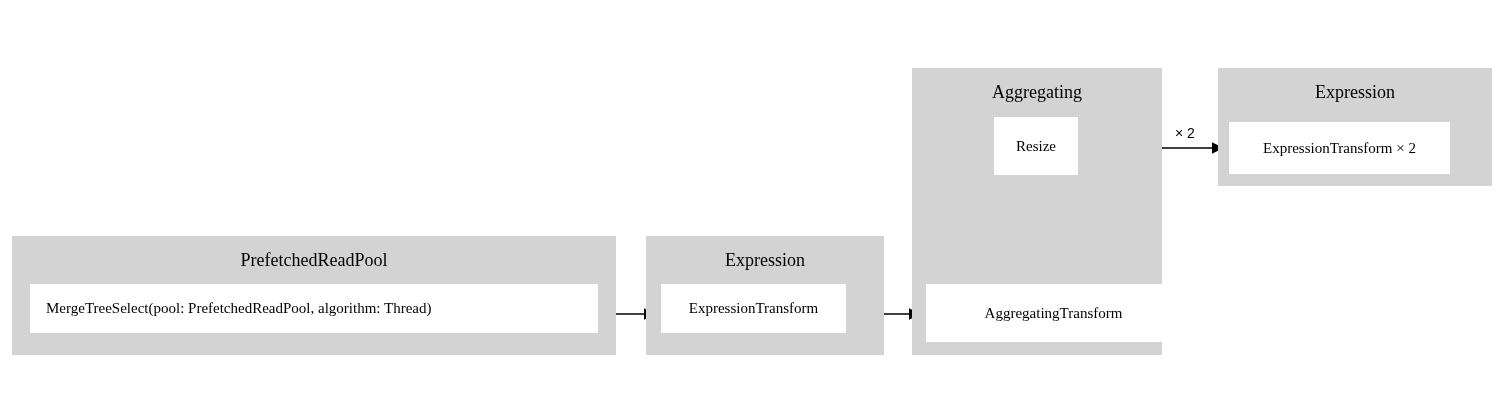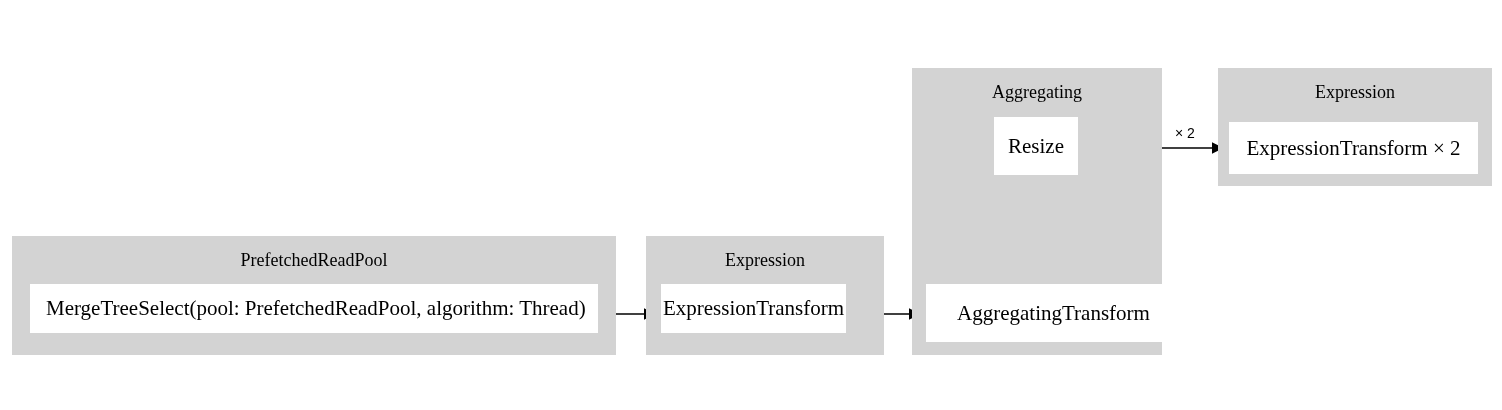--- a/index.html
+++ b/index.html
@@ -31,21 +31,21 @@
     white-space: nowrap;
   }
   .node {
     position: absolute;
     background: #ffffff;
     box-sizing: border-box;
     display: flex;
     align-items: center;
     justify-content: center;
     color: #000000;
-    font-size: 21px;
+    font-size: 15px;
     white-space: nowrap;
   }
   .node.left-align {
     justify-content: flex-start;
     padding-left: 16px;
   }
   .edge-label {
     position: absolute;
     font-size: 14px;
     color: #000000;
@@ -111,19 +111,19 @@
   <div class="node" style="left:994px; top:117px; width:84px; height:58px;">
     <span>Resize</span>
   </div>
   <div class="node" style="left:926px; top:284px; width:255px; height:58px;">
     <span>AggregatingTransform</span>
   </div>
 
   <div class="cluster" style="left:1218px; top:68px; width:274px; height:118px;">
     <div class="cluster-label" style="top:15px;">Expression</div>
   </div>
-  <div class="node" style="left:1229px; top:122px; width:249px; height:52px;">
+  <div class="node" style="left:1229px; top:122px; width:221px; height:52px;">
     <span>ExpressionTransform × 2</span>
   </div>
 
   <div class="edge-label" style="left:1175px; top:125px;">× 2</div>
 
 </div>
 
 </body></html>

